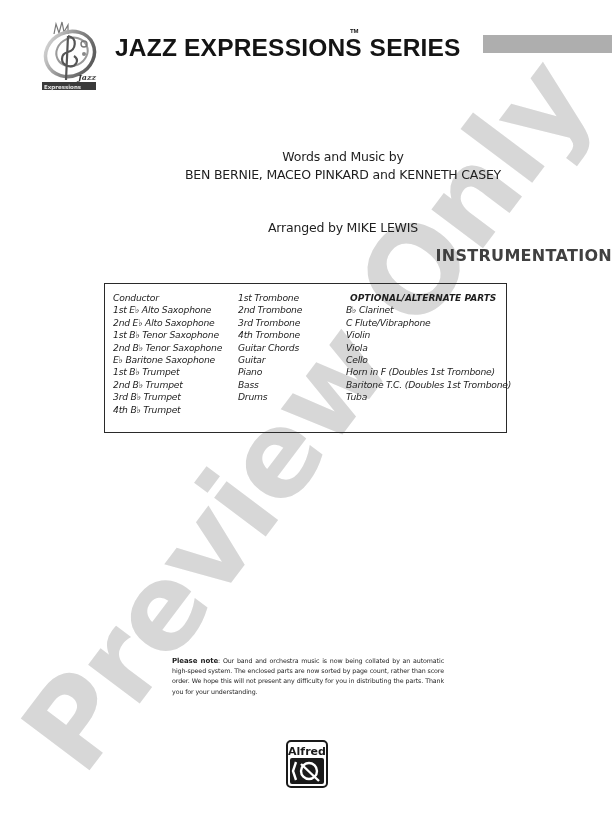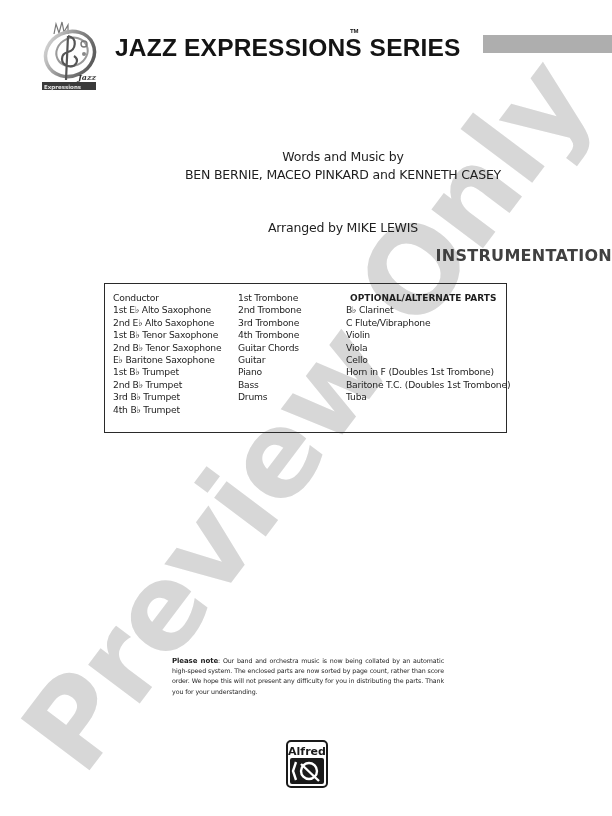--- a/index.html
+++ b/index.html
@@ -102,21 +102,21 @@
     }
     .instr-col {
       position: absolute;
       top: 8px;
       font-family: "DejaVu Sans", sans-serif;
       font-size: 9.2px;
       line-height: 12.4px;
       color: #1e1e1e;
       letter-spacing: -0.2px;
     }
-    .instr-col .item { white-space: nowrap; }
+    .instr-col .item { white-space: nowrap; font-style: italic; }
     .col1 { left: 8px; }
     .col2 { left: 133px; }
     .col3 { left: 241px; }
     .col3 .heading {
       font-weight: 700;
       font-size: 9px;
       letter-spacing: 0;
       padding-left: 4px;
     }
 

